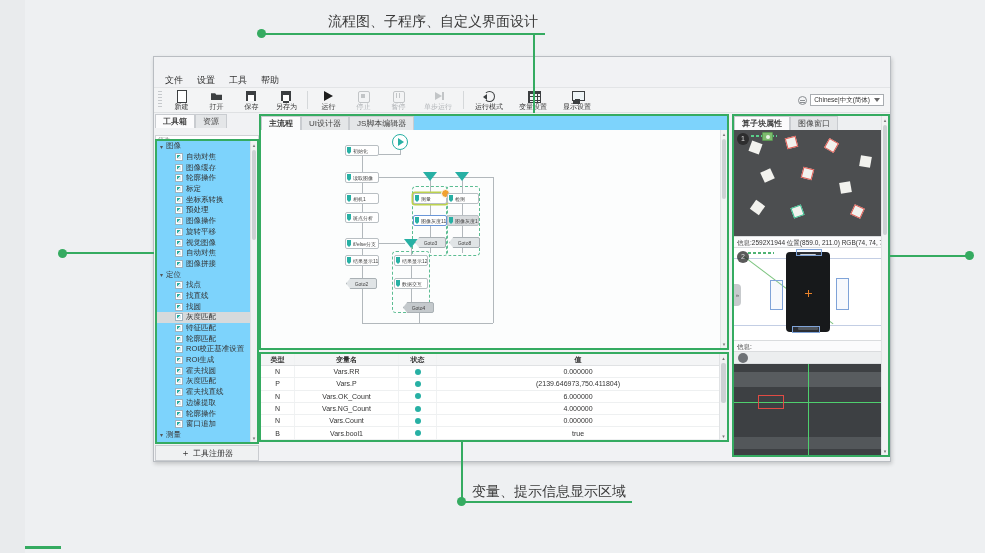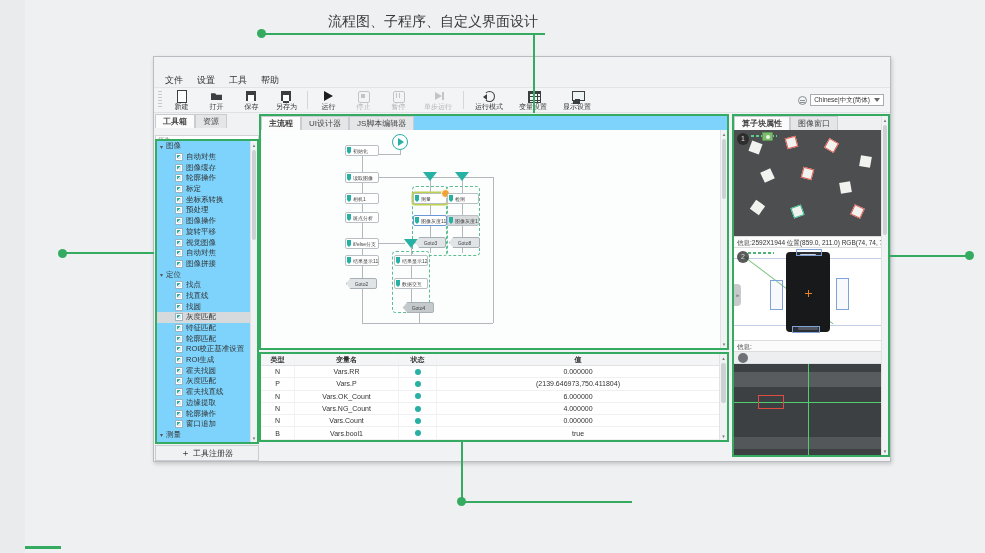--- a/index.html
+++ b/index.html
@@ -178,20 +178,21 @@
   <div class="gline line-top-v"></div>
 
   <div class="gdot dot-left"></div>
   <div class="gline line-left"></div>
 
   <div class="gline line-right"></div>
   <div class="gdot dot-right"></div>
 
   <div class="gline line-bottom-v"></div>
   <div class="gdot dot-bottom"></div>
+  <div class="ann ann-bottom">变量、提示信息显示区域</div>
   <div class="gline line-bottom-h"></div>
   <div class="gline edge-line"></div>
 
   <div class="win">
 
 
     <div class="menubar">
 
     <span class="menu-item">文件</span>
         <span class="menu-item">设置</span>

